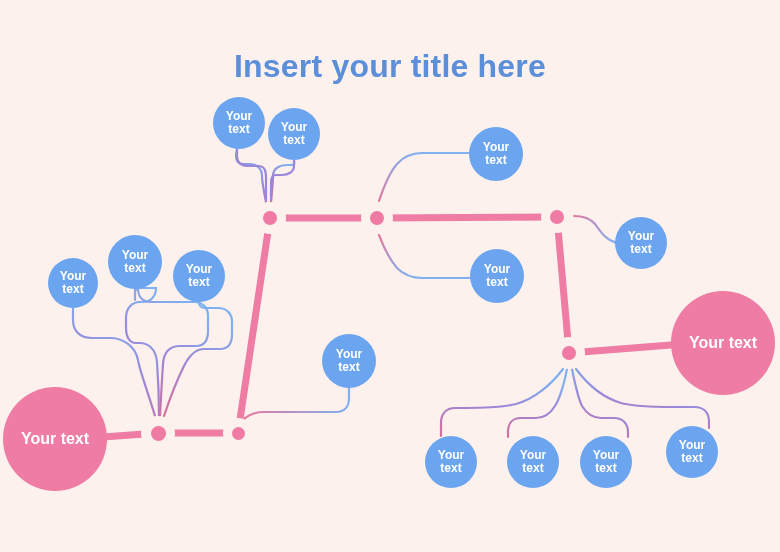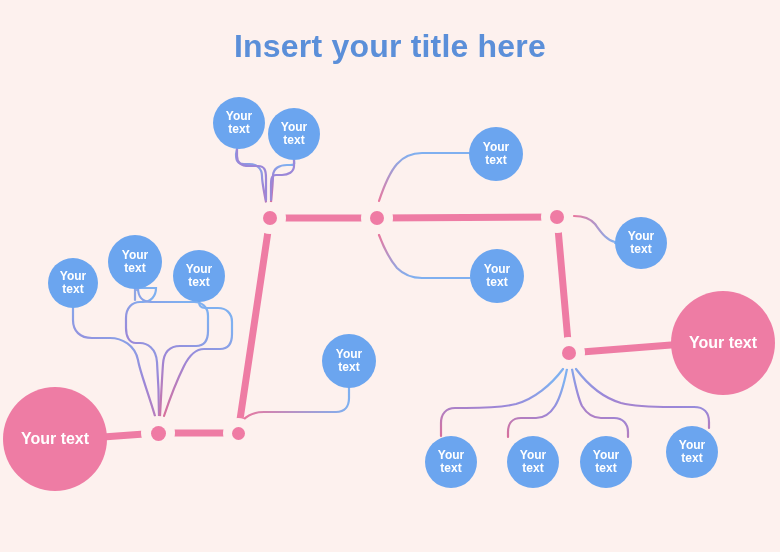--- a/index.html
+++ b/index.html
@@ -23,21 +23,21 @@
   #wires {
     position: absolute;
     left: 0;
     top: 0;
     width: 780px;
     height: 552px;
   }
   .title {
     position: absolute;
     left: 0;
-    top: 28px;
+    top: 48px;
     width: 780px;
     text-align: center;
     font-size: 32px;
     font-weight: bold;
     color: #5b8fd9;
     letter-spacing: 0.2px;
     font-family: "Liberation Sans", sans-serif;
   }
   .node {
     position: absolute;

